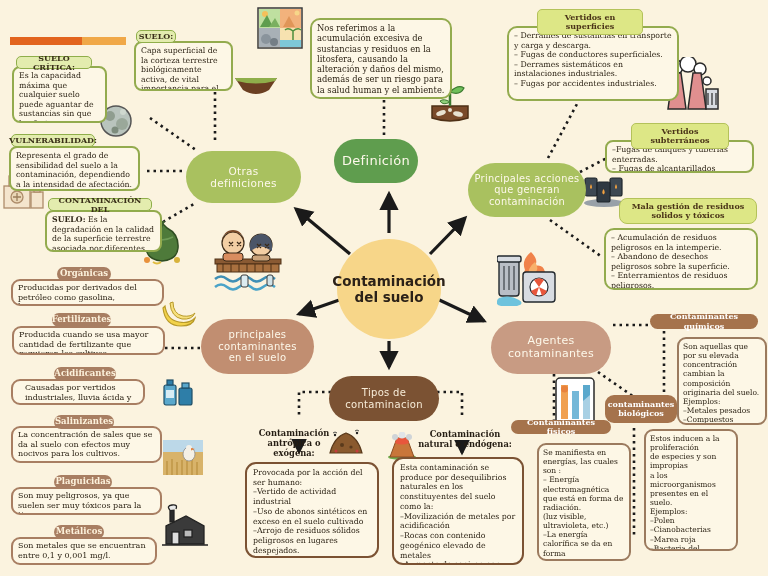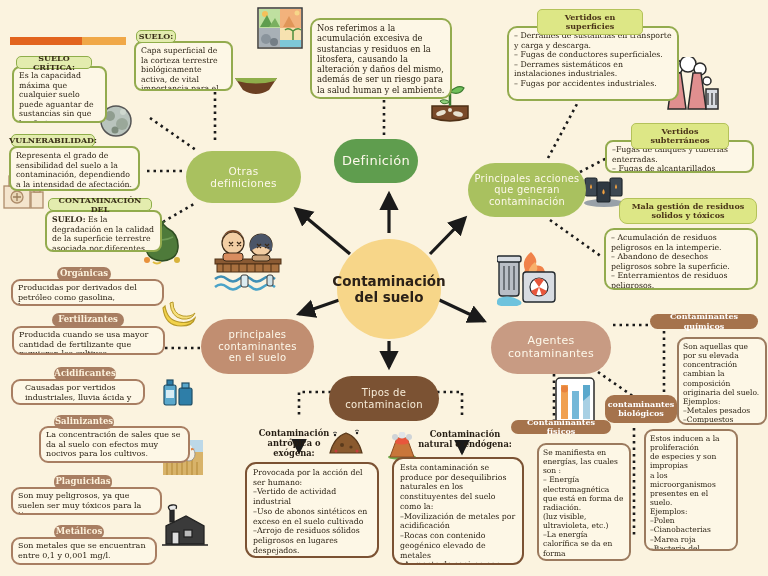--- a/index.html
+++ b/index.html
@@ -370,42 +370,42 @@
 contaminacion</span>
   </div>
 
   <div class="abs pillb" style="left:57px;top:267px;width:54px;height:14px;">
     <span>Orgánicas</span>
   </div>
   <div class="abs boxb" style="left:11px;top:279px;width:153px;height:27px;">
     <span class="pre">Producidas por derivados del petróleo como gasolina, kerosene, etc.</span>
   </div>
 
-  <div class="abs pillb" style="left:52px;top:313px;width:72px;height:14px;">
+  <div class="abs pillb" style="left:52px;top:313px;width:59px;height:14px;">
     <span>Fertilizantes</span>
   </div>
   <div class="abs boxb" style="left:12px;top:326px;width:153px;height:29px;">
     <span class="pre">Producida cuando se usa mayor cantidad de fertilizante que requieren los cultivos</span>
   </div>
 
   <div class="abs pillb" style="left:54px;top:367px;width:62px;height:14px;">
     <span>Acidificantes</span>
   </div>
   <div class="abs boxb" style="left:11px;top:379px;width:134px;height:26px;padding-left:12px;">
     <span class="pre">Causadas por vertidos industriales, lluvia ácida y otros</span>
   </div>
 
   <div class="abs pillb" style="left:54px;top:415px;width:60px;height:14px;">
     <span>Salinizantes</span>
   </div>
-  <div class="abs boxb" style="left:11px;top:426px;width:151px;height:37px;margin-left:28px;">
+  <div class="abs boxb" style="left:11px;top:426px;width:151px;height:37px;">
     <span class="pre">La concentración de sales que se da al suelo con efectos muy nocivos para los cultivos.</span>
   </div>
 
-  <div class="abs pillb" style="left:54px;top:475px;width:58px;height:14px;border-radius:6px;">
+  <div class="abs pillb" style="left:54px;top:475px;width:58px;height:14px;">
     <span>Plaguicidas</span>
   </div>
   <div class="abs boxb" style="left:11px;top:487px;width:151px;height:28px;">
     <span class="pre">Son muy peligrosos, ya que suelen ser muy tóxicos para la tierra</span>
   </div>
 
   <div class="abs pillb" style="left:54px;top:525px;width:50px;height:14px;">
     <span>Metálicos</span>
   </div>
   <div class="abs boxb" style="left:11px;top:537px;width:146px;height:28px;">

